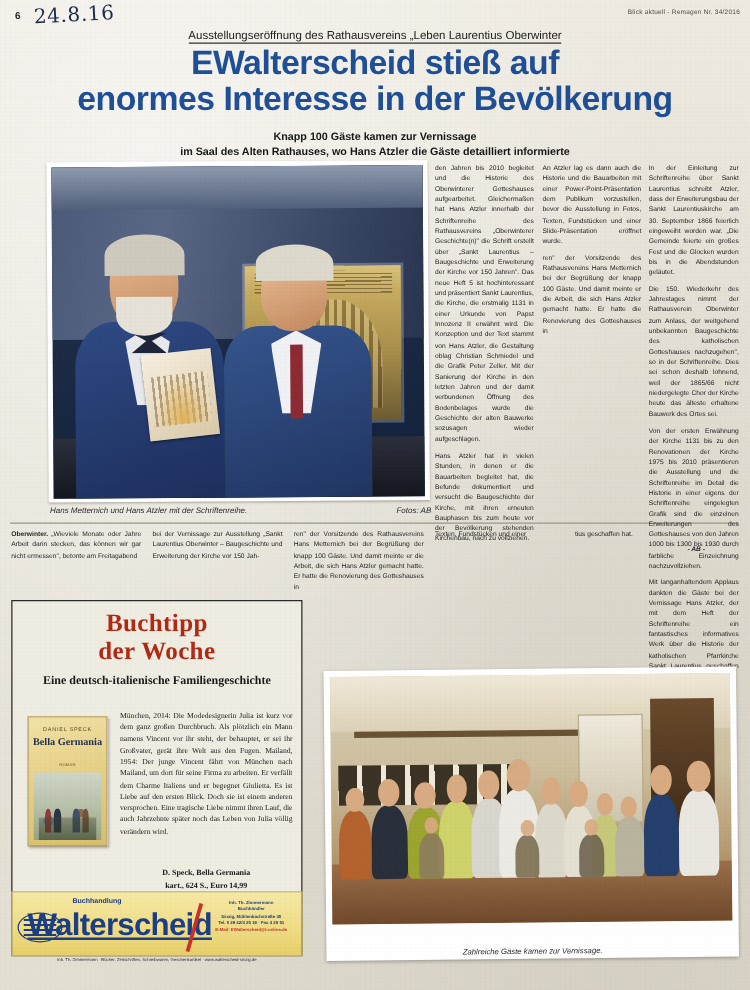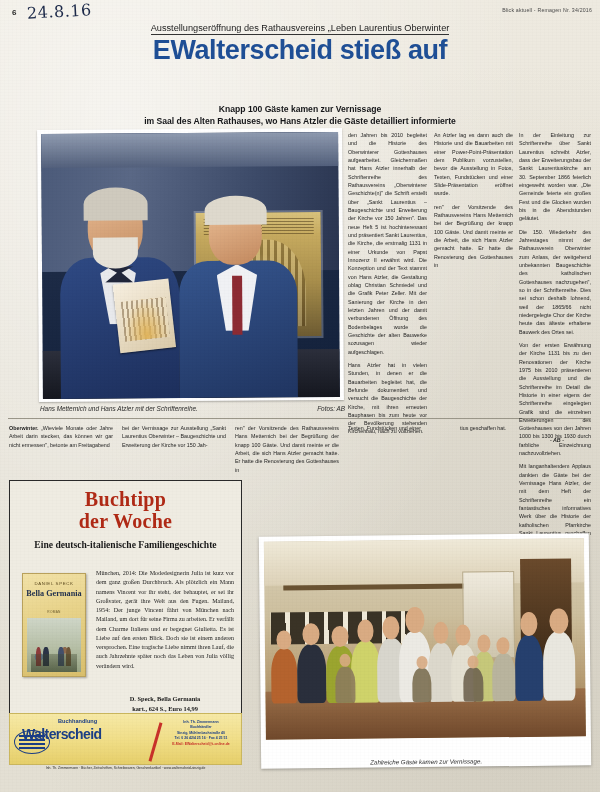--- a/index.html
+++ b/index.html
@@ -212,22 +212,23 @@
   .banner{
     position:absolute;left:9px;top:713px;width:233px;height:52px;
     background:linear-gradient(180deg,#f6e9a6 0%,#f0dd86 55%,#e6cf6a 100%);
     border:1px solid #cbb75e;box-sizing:border-box;overflow:hidden;
   }
   .bn-small{
     position:absolute;left:48px;top:4px;font-size:5.6px;color:#1b3e86;font-weight:700;
   }
   .bn-big{
     position:absolute;left:12px;top:12px;
-    font-size:14px;font-weight:700;color:#1b3e86;letter-spacing:-.6px;
+    font-size:25px;font-weight:700;color:#1b3e86;letter-spacing:-.6px;
     font-family:"Liberation Sans", sans-serif;
+    text-decoration:underline;
   }
   .bn-oval{
     position:absolute;left:4px;top:16px;width:34px;height:22px;
     border:1.6px solid #1b3e86;border-radius:50%;
   }
   .bn-oval:after{
     content:"";position:absolute;left:4px;top:4px;right:4px;bottom:4px;
     background:repeating-linear-gradient(0deg,#1b3e86 0 1.6px,rgba(0,0,0,0) 1.6px 4px);
   }
   .bn-slash{
@@ -283,20 +284,21 @@
 
   <div class="folio">6</div>
   <div class="hand-date">24.8.16</div>
   <div class="masthead">Blick aktuell - Remagen Nr. 34/2016</div>
 
   <div class="kicker">
     <span>Ausstellungseröffnung des Rathausvereins „Leben Laurentius Oberwinter</span>
   </div>
   <div class="headline">
     <div>EWalterscheid stieß auf</div>
+    <div>enormes Interesse in der Bevölkerung</div>
   </div>
   <div class="subhead">
     <div>Knapp 100 Gäste kamen zur Vernissage</div>
     <div>im Saal des Alten Rathauses, wo Hans Atzler die Gäste detailliert informierte</div>
   </div>
 
   <div class="photo1">
     <div class="img">
       <div class="p1-wall"></div>
       <div class="p1-ceil"></div>

